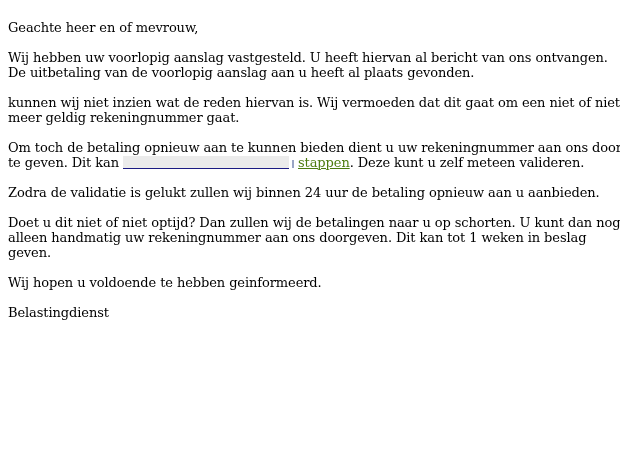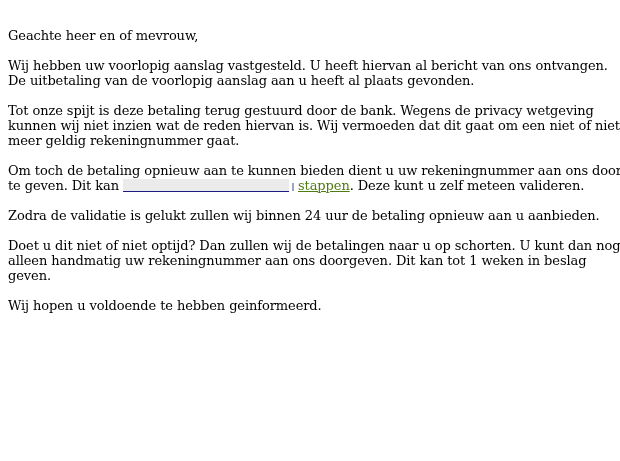--- a/index.html
+++ b/index.html
@@ -10,21 +10,21 @@
     overflow: hidden;
     font-family: "DejaVu Serif", serif;
     font-size: 13px;
     line-height: 15px;
     color: #000000;
   }
   .letter {
     padding: 20px 8px 0 8px;
   }
   .para {
-    margin: 8px 0 15px 0;
+    margin: 0 0 15px 0;
   }
   .line {
     white-space: pre;        
     letter-spacing: -0.1px;
   }
   .redacted-box {
     display: inline-block;
     width: 166px;
     height: 12px;
     background: #ebebeb;
@@ -53,21 +53,20 @@
   <div class="para">
     <div class="line">Geachte heer en of mevrouw,</div>
   </div>
 
   <div class="para">
     <div class="line">Wij hebben uw voorlopig aanslag vastgesteld. U heeft hiervan al bericht van ons ontvangen.</div>
     <div class="line">De uitbetaling van de voorlopig aanslag aan u heeft al plaats gevonden.</div>
   </div>
 
   <div class="para">
-    <div class="line">Tot onze spijt is deze betaling terug gestuurd door de bank. Wegens de privacy wetgeving</div>
     <div class="line">kunnen wij niet inzien wat de reden hiervan is. Wij vermoeden dat dit gaat om een niet of niet</div>
     <div class="line">meer geldig rekeningnummer gaat.</div>
   </div>
 
   <div class="para">
     <div class="line">Om toch de betaling opnieuw aan te kunnen bieden dient u uw rekeningnummer aan ons door</div>
     <div class="line"><span>te geven. Dit kan </span><span class="redacted-box"></span><span class="remnant-mark"></span><a class="link">stappen</a><span>. Deze kunt u zelf meteen valideren.</span></div>
   </div>
 
   <div class="para">
@@ -78,14 +77,17 @@
     <div class="line">Doet u dit niet of niet optijd? Dan zullen wij de betalingen naar u op schorten. U kunt dan nog</div>
     <div class="line">alleen handmatig uw rekeningnummer aan ons doorgeven. Dit kan tot 1 weken in beslag</div>
     <div class="line">geven.</div>
   </div>
 
   <div class="para">
     <div class="line">Wij hopen u voldoende te hebben geinformeerd.</div>
   </div>
 
 
+  <div class="para">
+    <div class="line">Belastingdienst</div>
+  </div>
 
 </div>
 
 </body></html>

